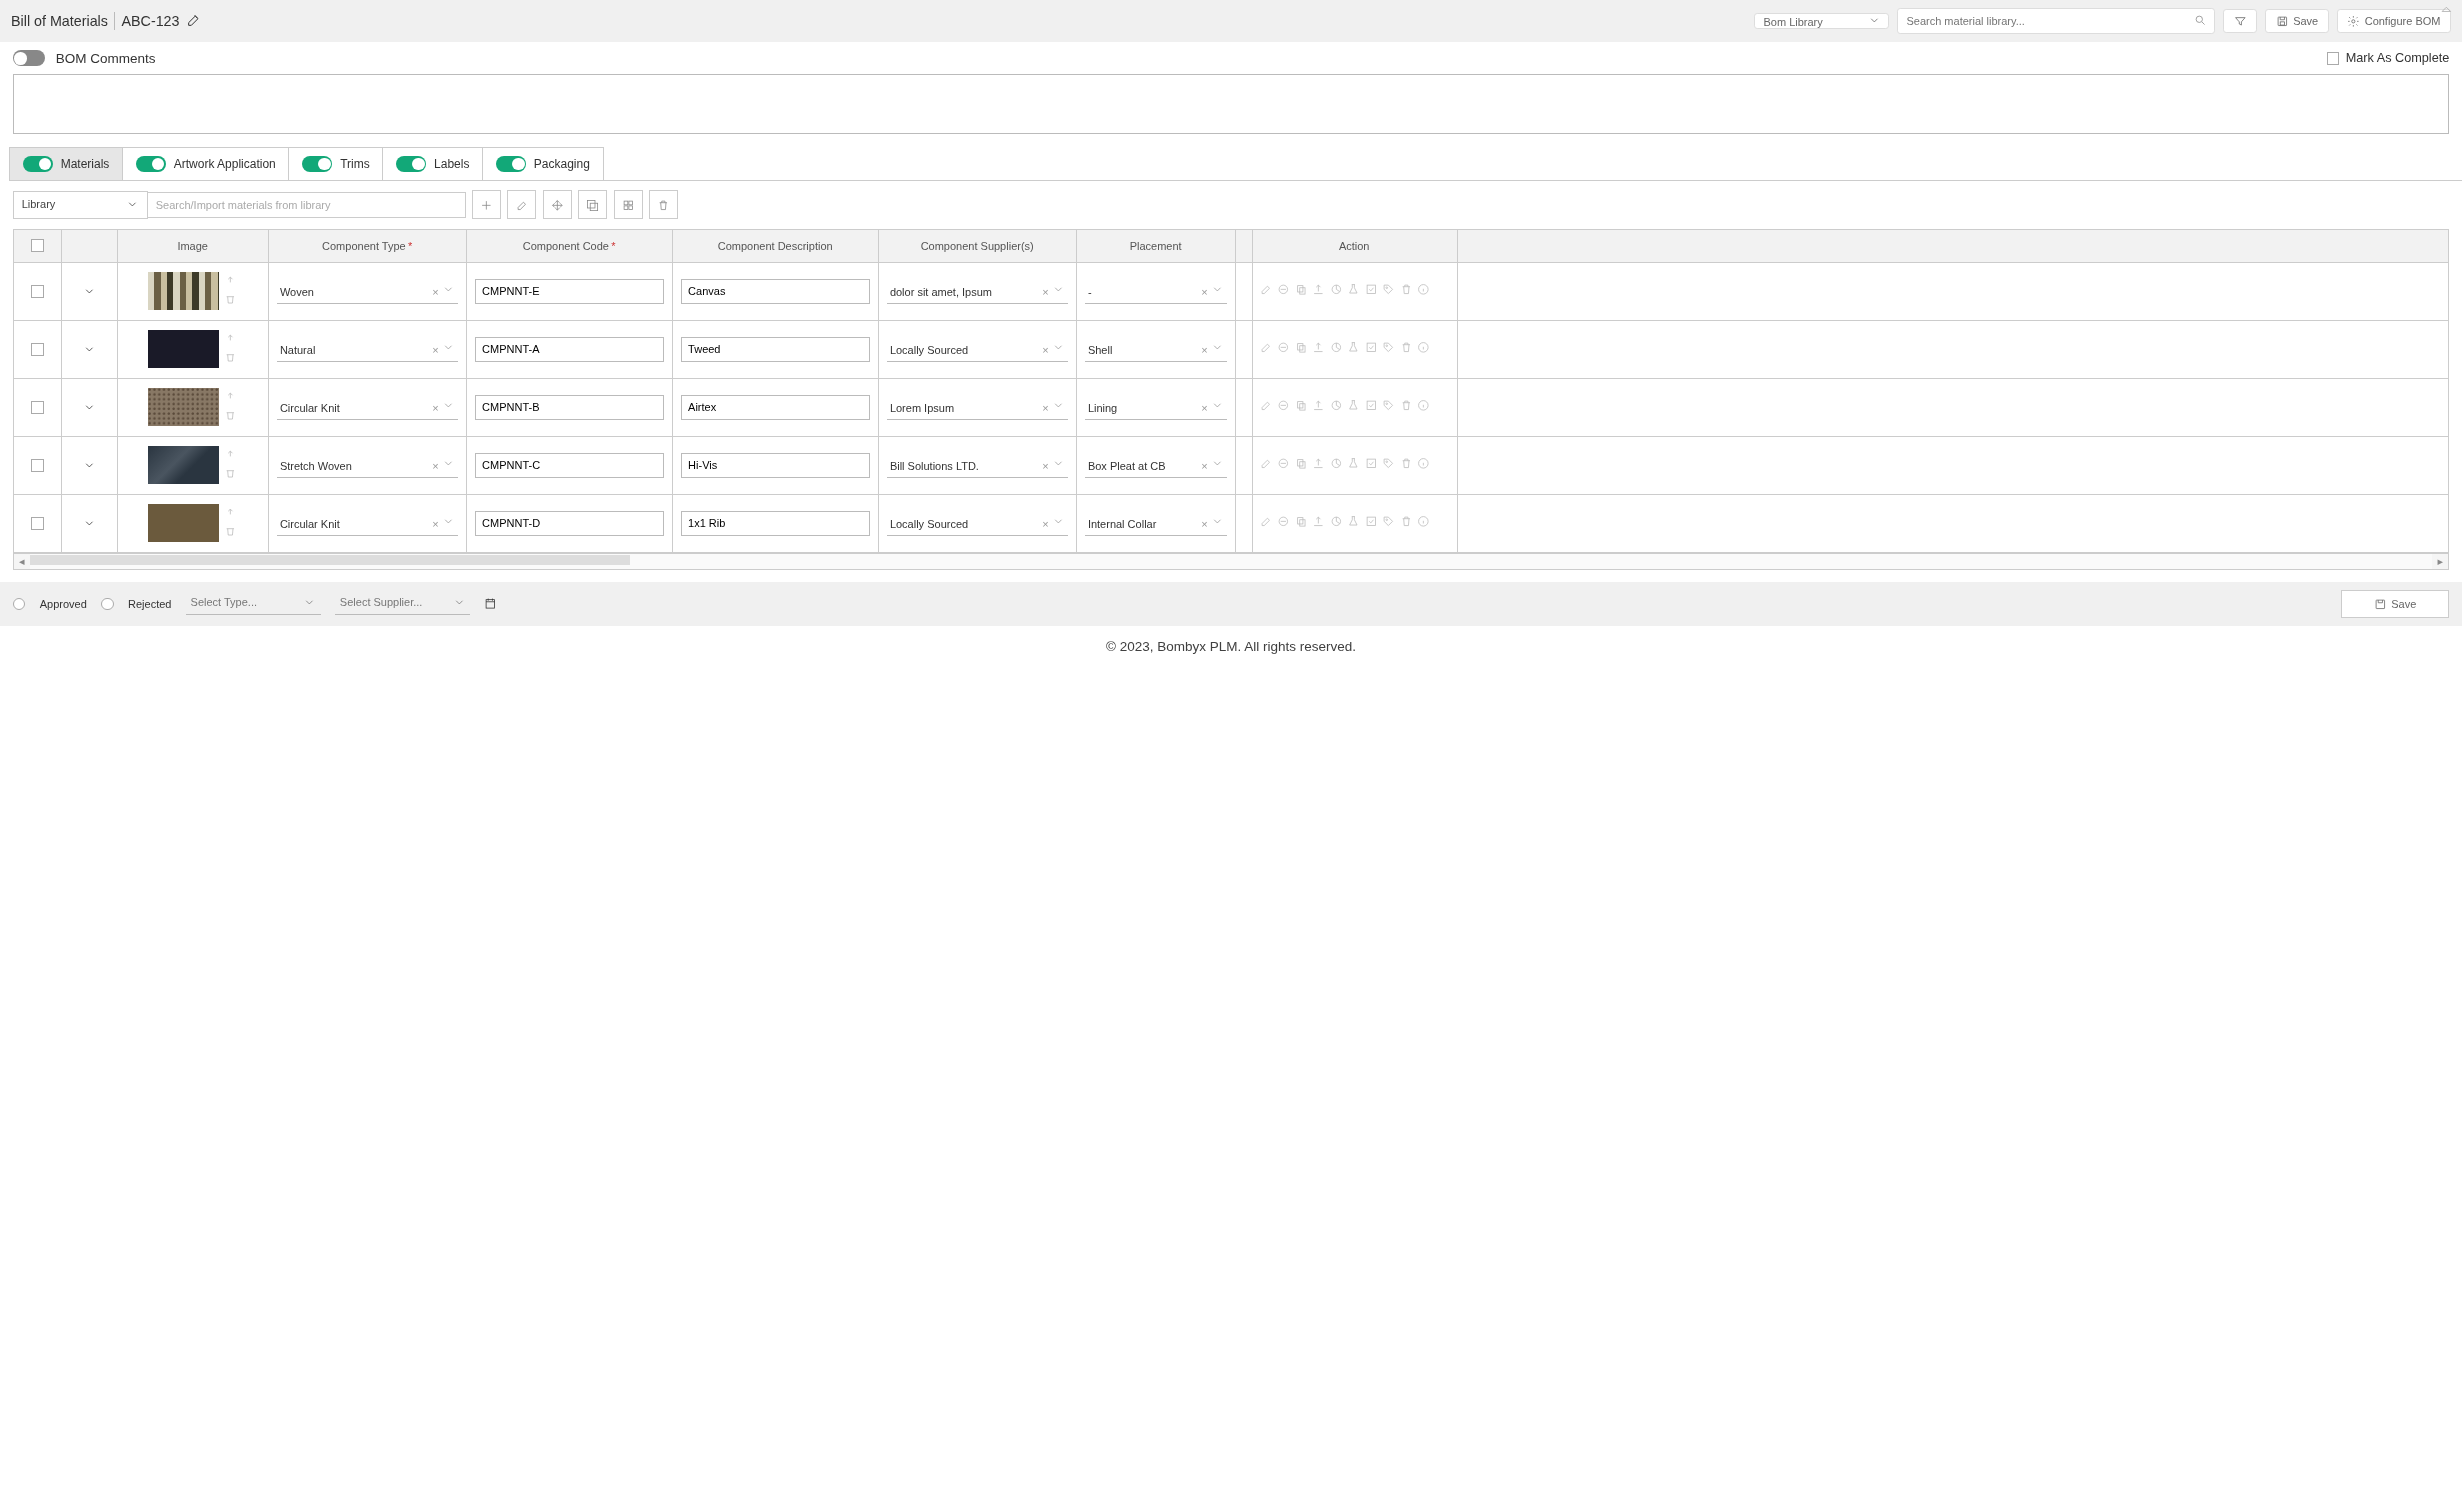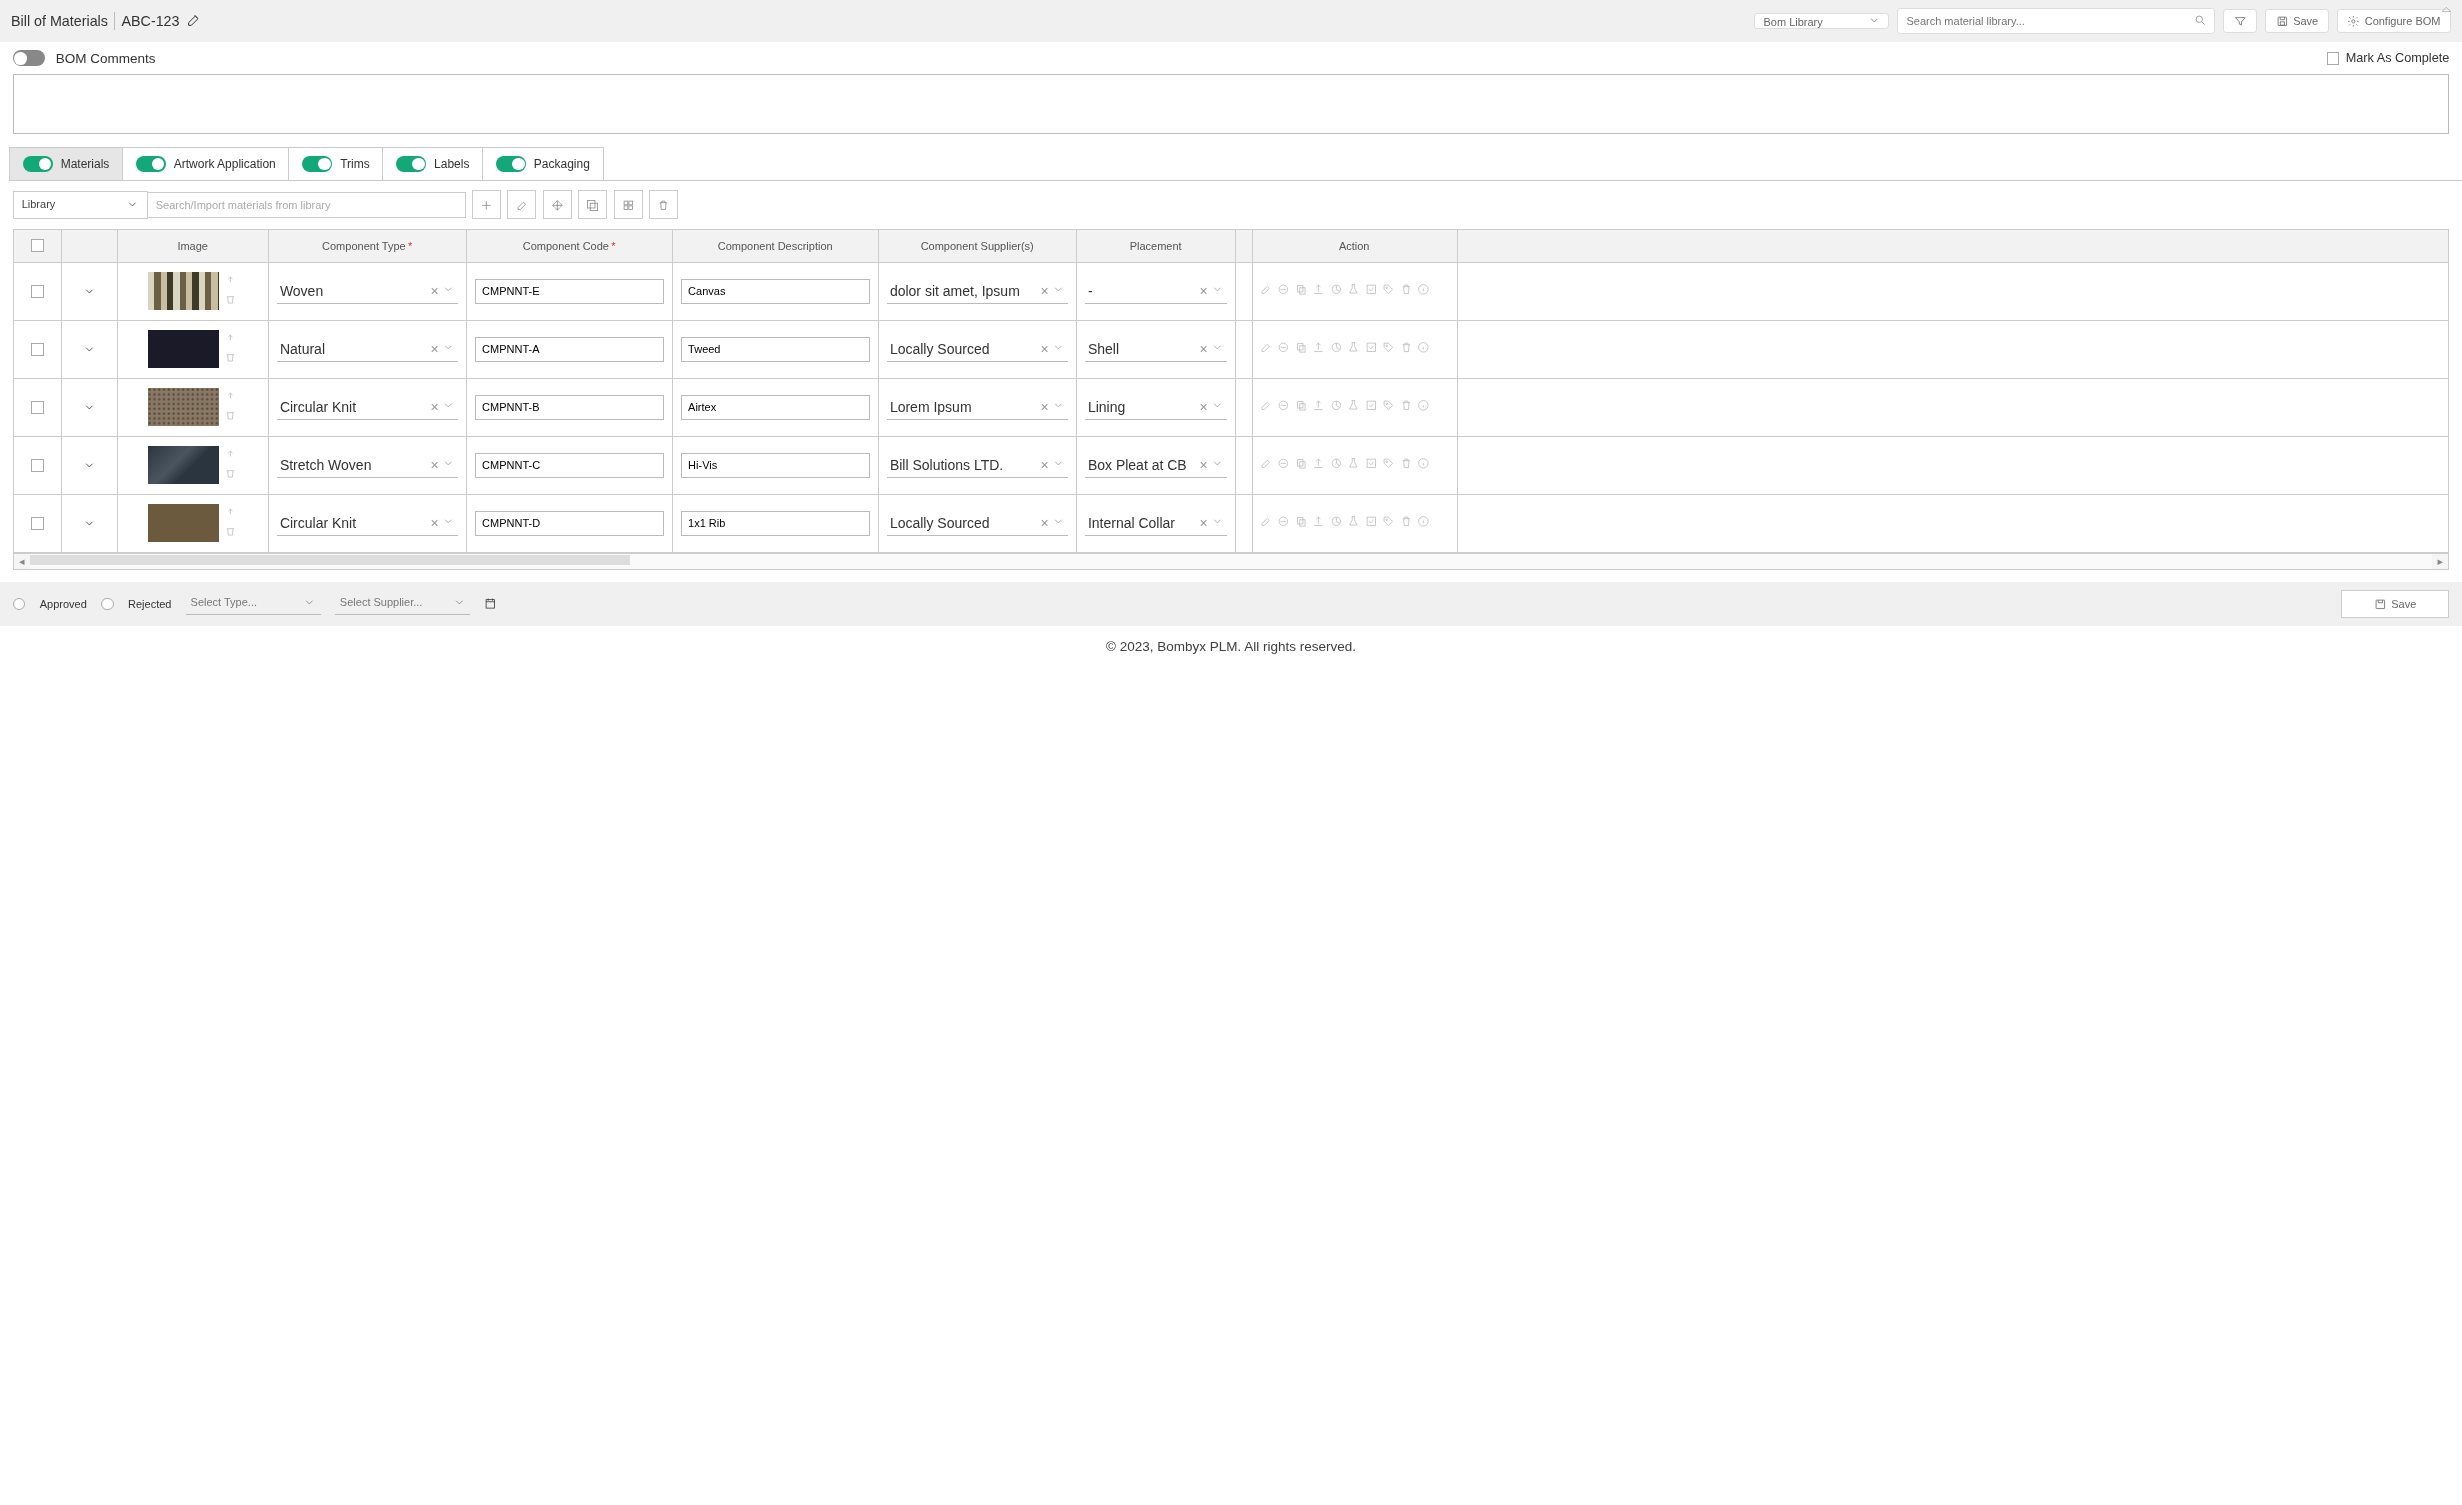--- a/index.html
+++ b/index.html
@@ -42,21 +42,21 @@
 .gh .req { color:#c33; margin-left:2.4px; }
 .gc.center { justify-content:center; }
 .swatch { width:71px; height:38px; background:#ccc; }
 .swatch-1 { background: repeating-linear-gradient(90deg, #d9d5c2 0 6.4px, #6b6045 6.4px 12.7px, #c9bfa0 12.7px 19px, #3d3a28 19px 25.4px); }
 .swatch-2 { background: #1a1a28; }
 .swatch-3 { background: radial-gradient(circle at 1.6px 1.6px, #5a4a3a 0.8px, #887865 1.6px) 0 0/4.8px 4.8px; }
 .swatch-4 { background: linear-gradient(135deg, #2a3540, #4a5560 40%, #2a3540 60%); }
 .swatch-5 { background: #6b5a3d; }
 .swatch-icons { display:flex; flex-direction:column; gap:3.2px; color:#bbb; font-size:9.5px; margin-left:4.8px; }
 .cell-input { border:0.8px solid #bbb; padding:5.6px 6.4px; width:100%; background:#fff; font-size:11px; }
-.cell-underline { border:none; border-bottom:0.8px solid #bbb; padding:4.8px 3.2px; width:100%; display:flex; align-items:flex-end; background:transparent; font-size:14px; }
+.cell-underline { border:none; border-bottom:0.8px solid #bbb; padding:4.8px 3.2px; width:100%; display:flex; align-items:flex-end; background:transparent; font-size:11px; }
 .cell-underline .txt { flex:1; }
 .cell-underline .x { color:#999; margin:0 3.2px; cursor:pointer; }
 .cell-underline .chev { color:#999; cursor:pointer; }
 .action-icons { display:flex; gap:4.8px; color:#bbb; font-size:12.7px; }
 .hscroll { display:flex; align-items:center; background:#f5f5f5; border:0.8px solid #ccc; border-top:none; margin:0 12.7px; height:16px; }
 .hscroll .arrow { width:16px; text-align:center; color:#888; }
 .hscroll .track { flex:1; background:#fafafa; height:100%; position:relative; }
 .hscroll .thumb { position:absolute; left:0; top:1.6px; width:25%; height:9.5px; background:#ddd; }
 
 .footer-bar { margin-top:12.7px; background:#f0f0f0; padding:8px 12.7px; display:flex; align-items:center; gap:14.3px; }

